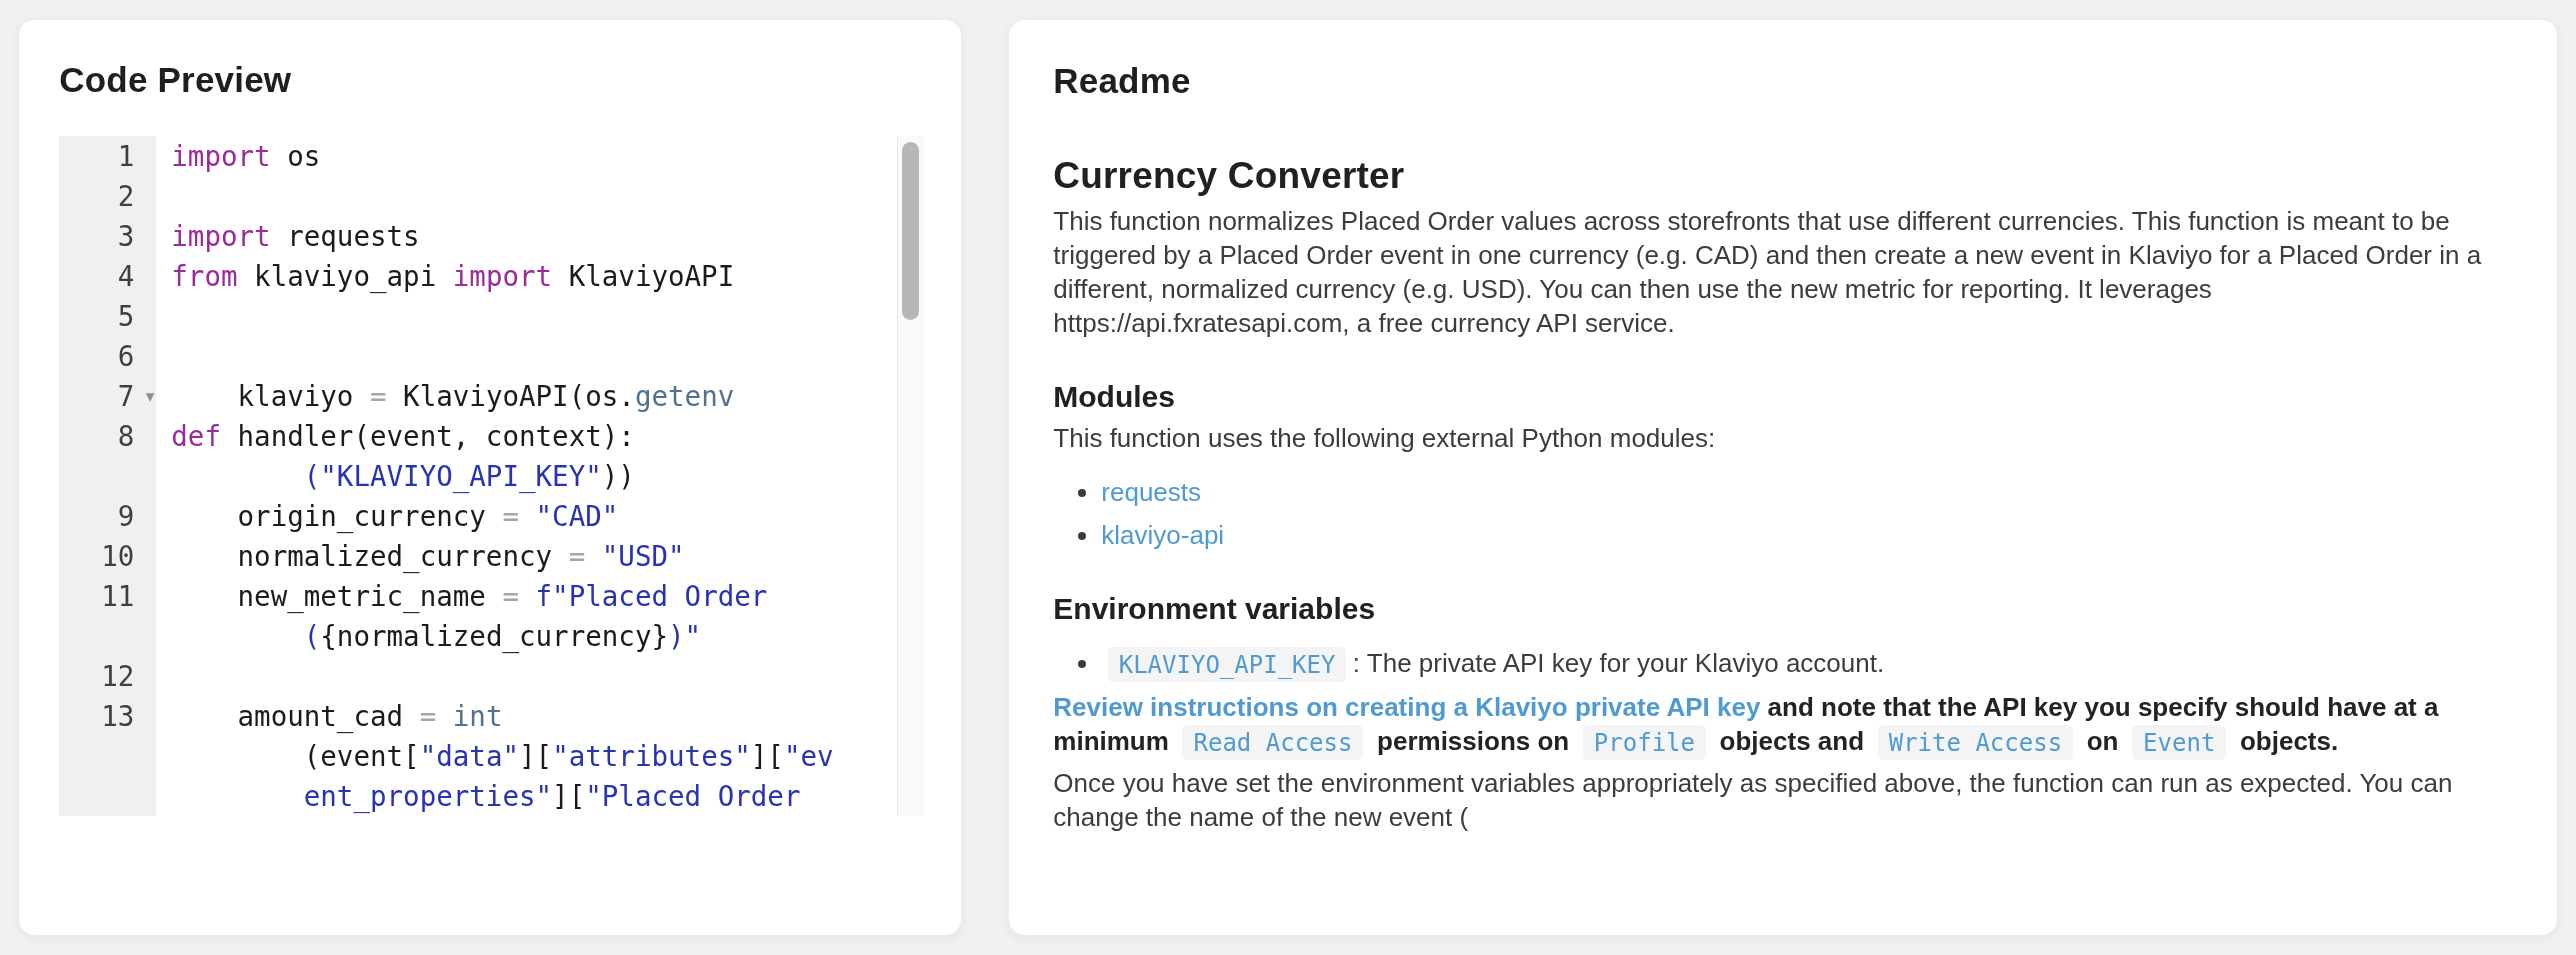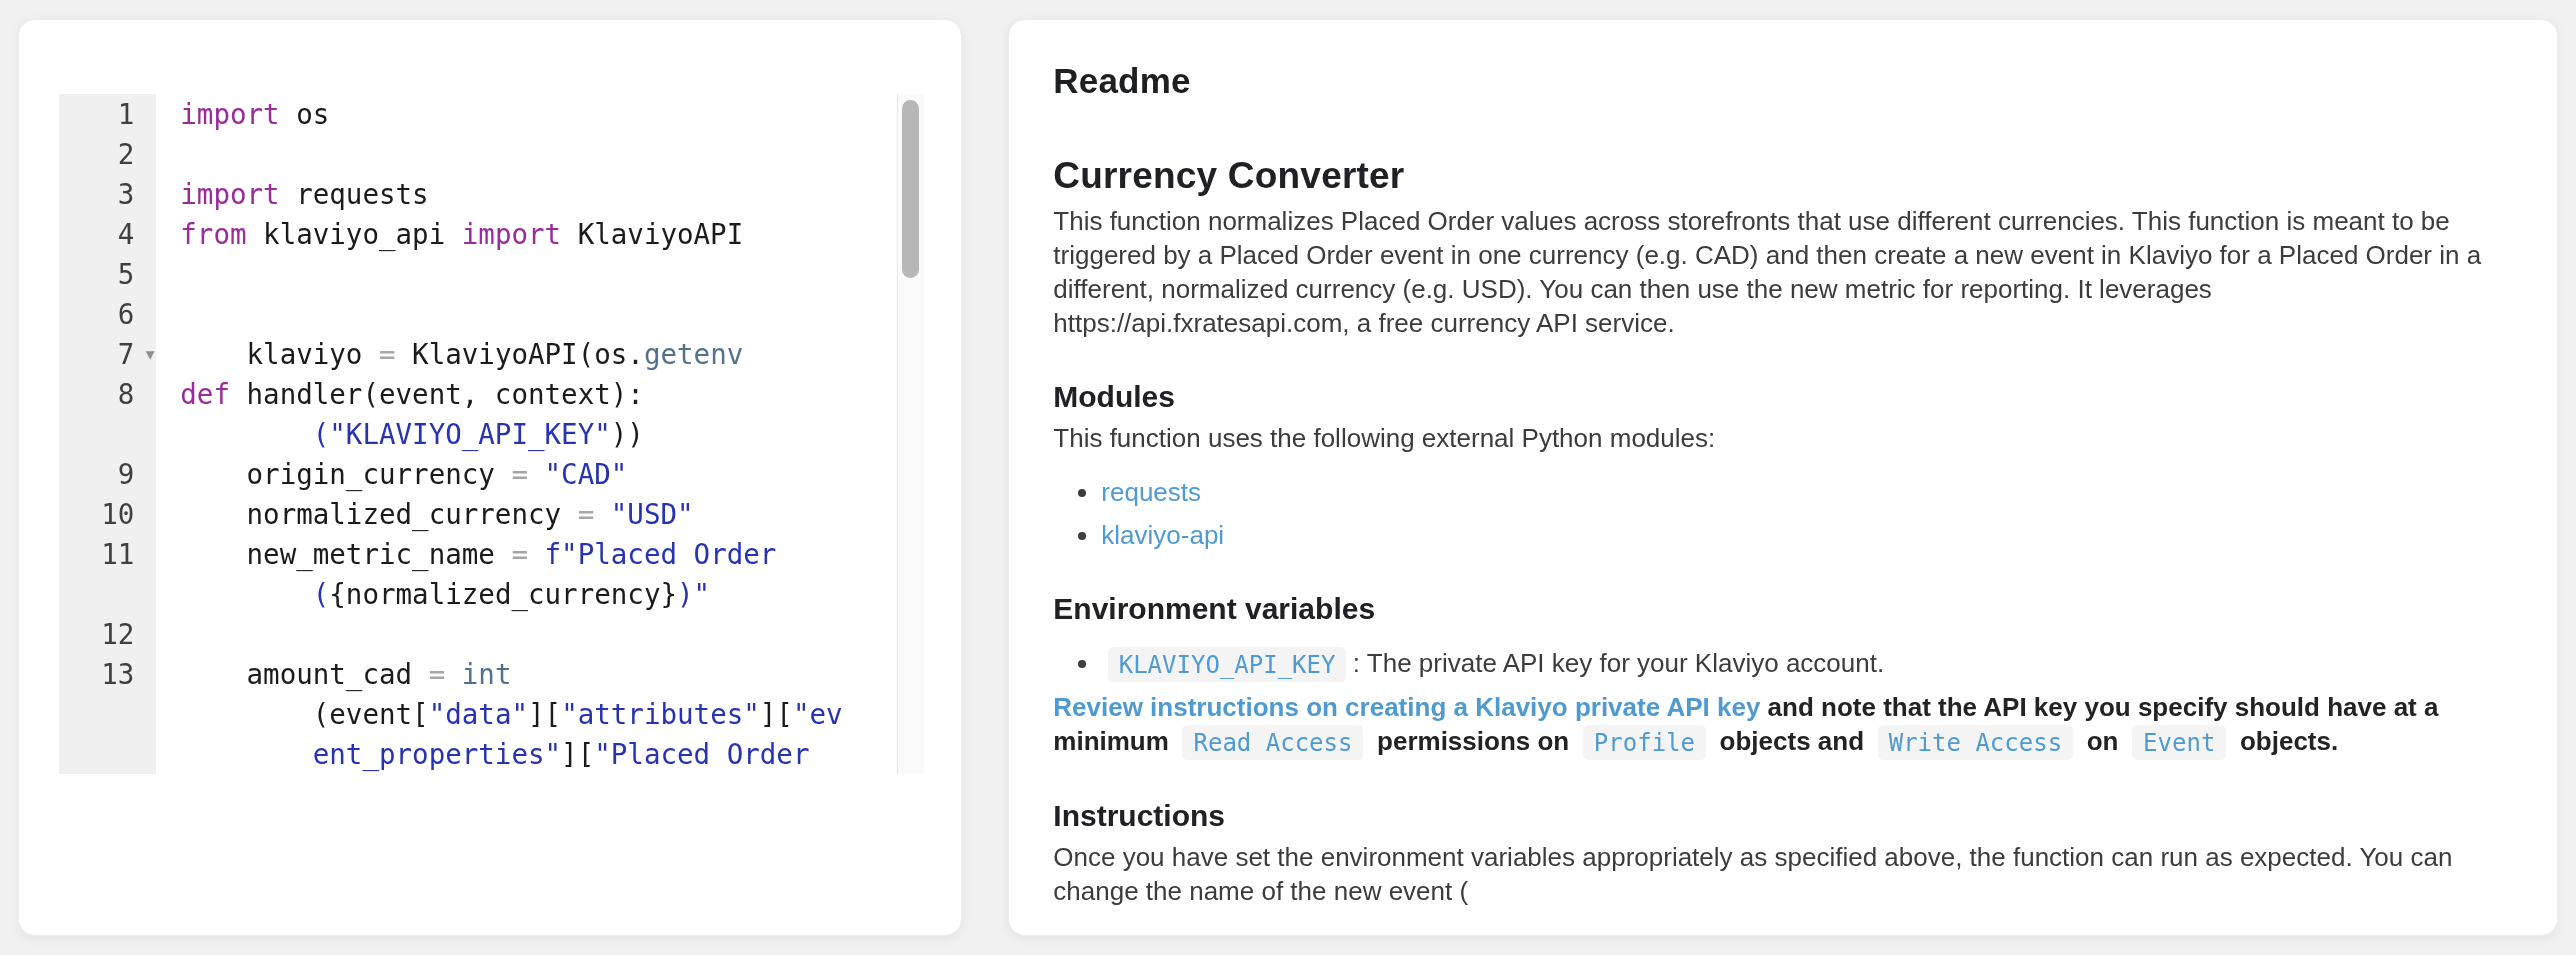--- a/index.html
+++ b/index.html
@@ -72,21 +72,21 @@
   .fold{
     position:absolute;
     right:1.8px;top:0;
     font-size:17.4px;
     color:#8f8f8f;
     line-height:40px;
     font-family:"Liberation Sans", sans-serif;
   }
   .code-lines{
     flex:1 1 auto;
-    padding-left:24px;
+    padding-left:15px;
     overflow:hidden;
   }
   .code-row{
     height:40px;
     white-space:pre;
     color:var(--tok-pl);
   }
   .tok-kw{color:var(--tok-kw);}
   .tok-st{color:var(--tok-st);}
   .tok-bi{color:var(--tok-bi);}
@@ -145,20 +145,21 @@
     margin:0 6.4px;
     white-space:pre;
   }
 </style>
 </head>
 <body>
 
 <div class="page">
 
   <section class="card card-left">
+    <h2 class="card-title">Code Preview</h2>
     <div class="code-editor">
       <div class="gutter">
           <div class="gutter-row"><span>1</span></div>
           <div class="gutter-row"><span>2</span></div>
           <div class="gutter-row"><span>3</span></div>
           <div class="gutter-row"><span>4</span></div>
           <div class="gutter-row"><span>5</span></div>
           <div class="gutter-row"><span>6</span></div>
           <div class="gutter-row"><span>7</span><span class="fold">▾</span></div>
           <div class="gutter-row"><span>8</span></div>
@@ -206,19 +207,18 @@
         <p class="md-p"><span>This function uses the following external Python modules:</span></p>
         <ul class="md-ul">
           <li class="md-li"><a class="run-a" href="#">requests</a></li>
           <li class="md-li"><a class="run-a" href="#">klaviyo-api</a></li>
         </ul>
         <h3 class="md-h2"><span>Environment variables</span></h3>
         <ul class="md-ul">
           <li class="md-li"><code class="run-c">KLAVIYO_API_KEY</code><span>: The private API key for your Klaviyo account.</span></li>
         </ul>
         <p class="md-p"><a class="run-ab" href="#">Review instructions on creating a Klaviyo private API key</a><span class="run-b"> and note that the API key you specify should have at a minimum </span><code class="run-c">Read Access</code><span class="run-b"> permissions on </span><code class="run-c">Profile</code><span class="run-b"> objects and </span><code class="run-c">Write Access</code><span class="run-b"> on </span><code class="run-c">Event</code><span class="run-b"> objects.</span></p>
-        <h3 class="md-h2"><span>Instructions</span></h3>
         <p class="md-p"><span>Once you have set the environment variables appropriately as specified above, the function can run as expected. You can change the name of the new event (</span></p>
       </div>
   </section>
 
 </div>
 
 
 </body></html>

